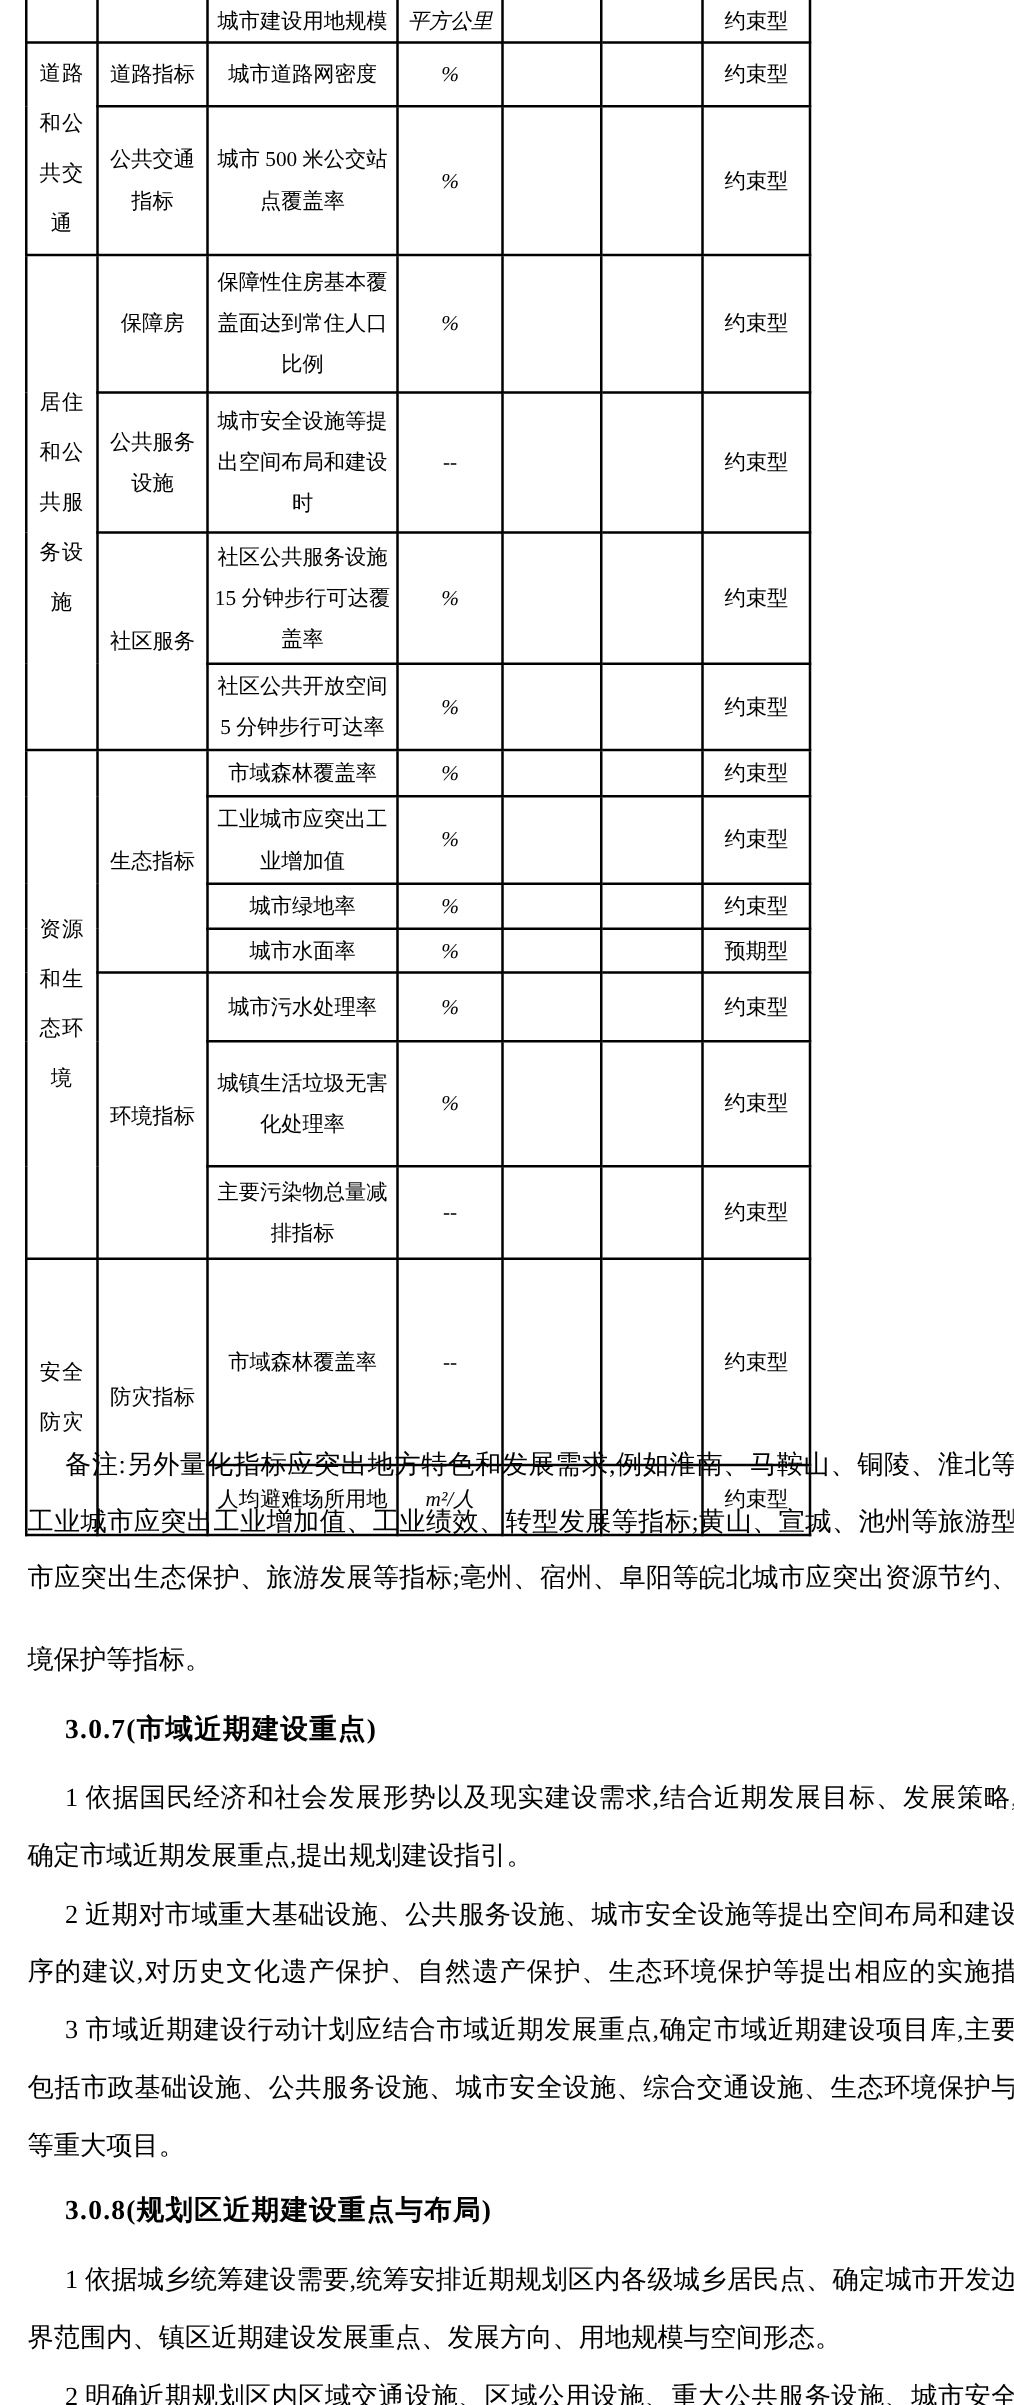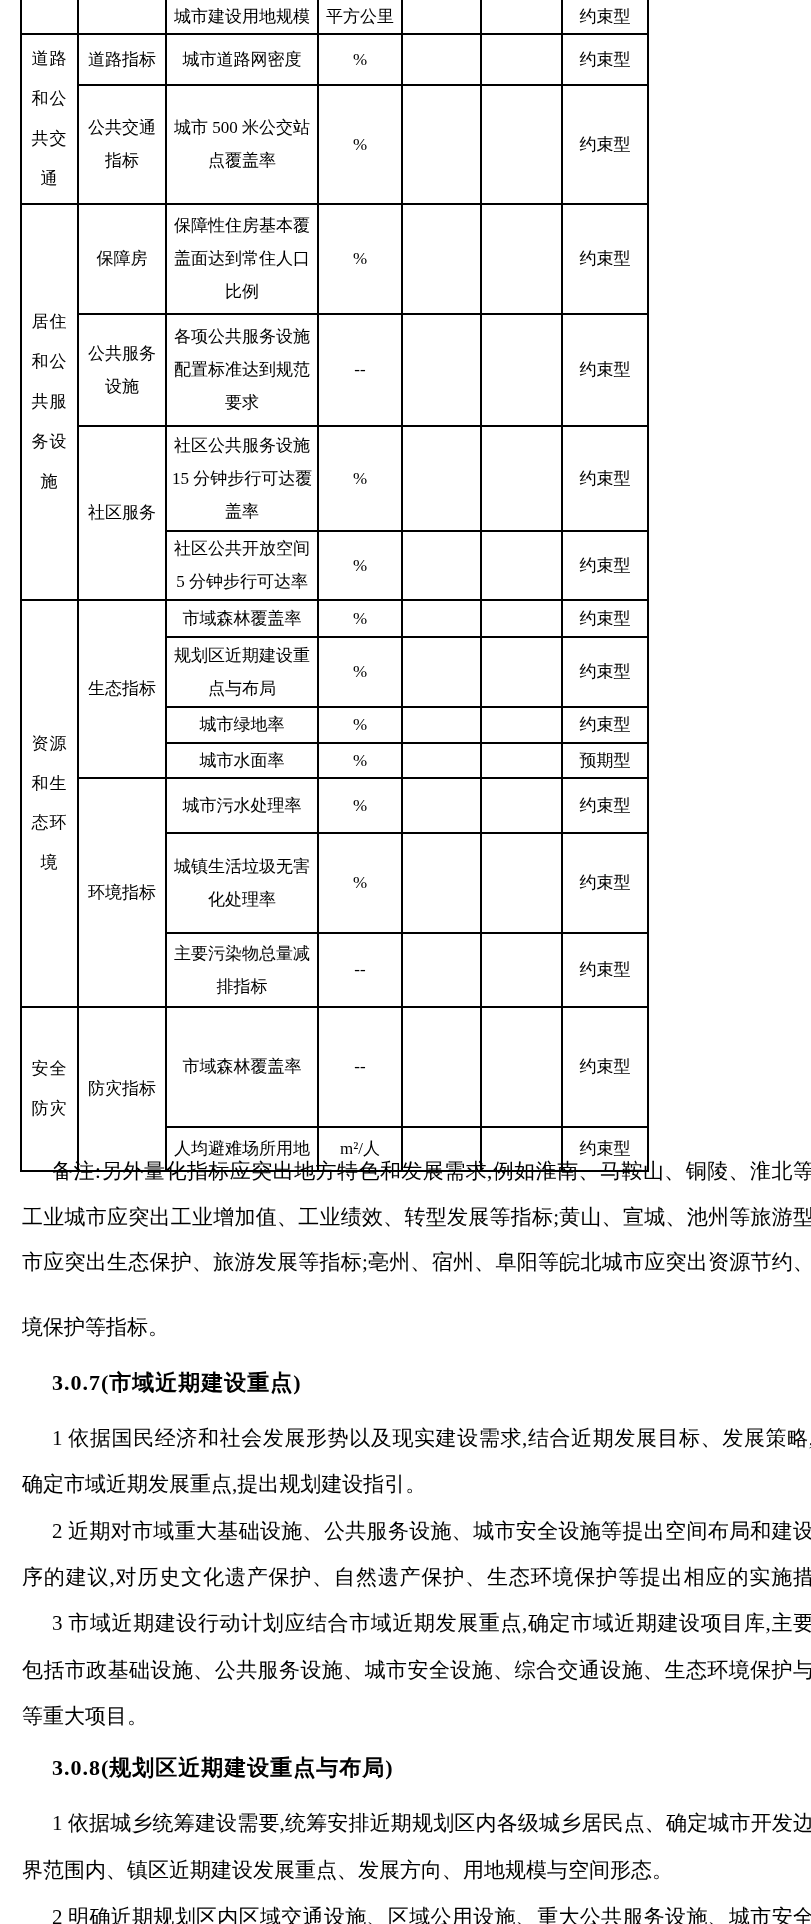--- a/index.html
+++ b/index.html
@@ -12,21 +12,21 @@
     position:absolute;left:20px;top:-2px;
     border-collapse:collapse;table-layout:fixed;width:629px;
   }
   table.ind td{
     border:2px solid #000;text-align:center;vertical-align:middle;
     font-size:17px;line-height:1.95;padding:0 2px;color:#000;
     overflow:hidden;
   }
   td.cat{padding:0;}
   .catbox{width:40px;margin:4px auto;line-height:2.35;font-size:17px;letter-spacing:1px;}
-  td.unit{font-size:15px;font-family:"Liberation Serif","DejaVu Serif",serif;}
+  td.unit{font-size:15px;font-family:"Liberation Serif","DejaVu Serif",serif;font-style:italic;}
   td.type{font-size:17px;}
   
   .tline{
     position:absolute;left:22px;width:792px;box-sizing:border-box;
     font-size:21px;line-height:28px;white-space:nowrap;
     text-align:justify;color:#000;
   }
   .tline.j{white-space:normal;text-align:justify;text-align-last:justify;height:30px;overflow:hidden;}
   .tline.indent{padding-left:30px;}
   .tline.head{font-weight:bold;font-size:22px;letter-spacing:1px;}
@@ -79,21 +79,21 @@
         </td>
     <td>保障房</td>
     <td>保障性住房基本覆盖面达到常住人口比例</td>
     <td class="unit">%</td>
     <td></td>
     <td></td>
     <td class="type">约束型</td>
   </tr>
   <tr style="height:112px">
     <td>公共服务设施</td>
-    <td>各项公共服务设施配置标准达到规范要求</td>
+    <td>城市安全设施等提出空间布局和建设时</td>
     <td class="unit">--</td>
     <td></td>
     <td></td>
     <td class="type">约束型</td>
   </tr>
   <tr style="height:105px">
     <td rowspan="2">社区服务</td>
     <td>社区公共服务设施 15 分钟步行可达覆盖率</td>
     <td class="unit">%</td>
     <td></td>
@@ -112,21 +112,21 @@
           <div class="catbox">资源和生态环境</div>
         </td>
     <td rowspan="4">生态指标</td>
     <td>市域森林覆盖率</td>
     <td class="unit">%</td>
     <td></td>
     <td></td>
     <td class="type">约束型</td>
   </tr>
   <tr style="height:70px">
-    <td>规划区近期建设重点与布局</td>
+    <td>工业城市应突出工业增加值</td>
     <td class="unit">%</td>
     <td></td>
     <td></td>
     <td class="type">约束型</td>
   </tr>
   <tr style="height:36px">
     <td>城市绿地率</td>
     <td class="unit">%</td>
     <td></td>
     <td></td>
@@ -154,32 +154,32 @@
     <td></td>
     <td class="type">约束型</td>
   </tr>
   <tr style="height:74px">
     <td>主要污染物总量减排指标</td>
     <td class="unit">--</td>
     <td></td>
     <td></td>
     <td class="type">约束型</td>
   </tr>
-  <tr style="height:120px">
+  <tr style="height:165px">
     <td class="cat" rowspan="2">
           <div class="catbox">安全防灾</div>
         </td>
     <td rowspan="2">防灾指标</td>
     <td>市域森林覆盖率</td>
     <td class="unit">--</td>
     <td></td>
     <td></td>
     <td class="type">约束型</td>
   </tr>
-  <tr style="height:44px">
+  <tr style="height:56px">
     <td>人均避难场所用地</td>
     <td class="unit">m²/人</td>
     <td></td>
     <td></td>
     <td class="type">约束型</td>
   </tr>
 </tbody>
   </table>
 
 <div class="tline j indent" style="top:1157px">备注:另外量化指标应突出地方特色和发展需求,例如淮南、马鞍山、铜陵、淮北等</div>

